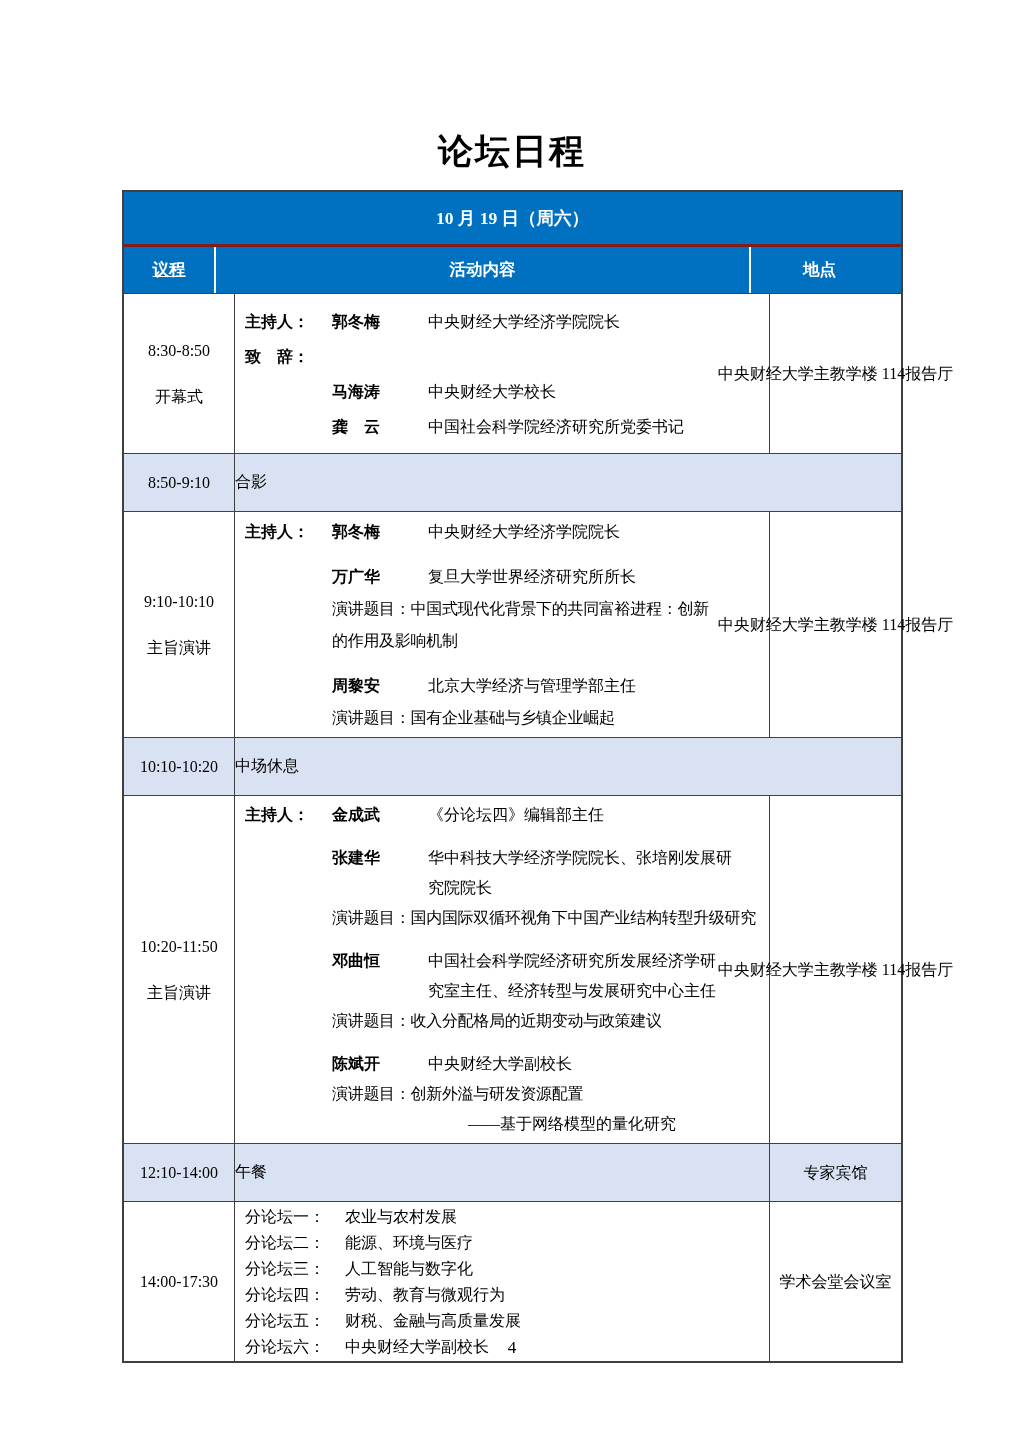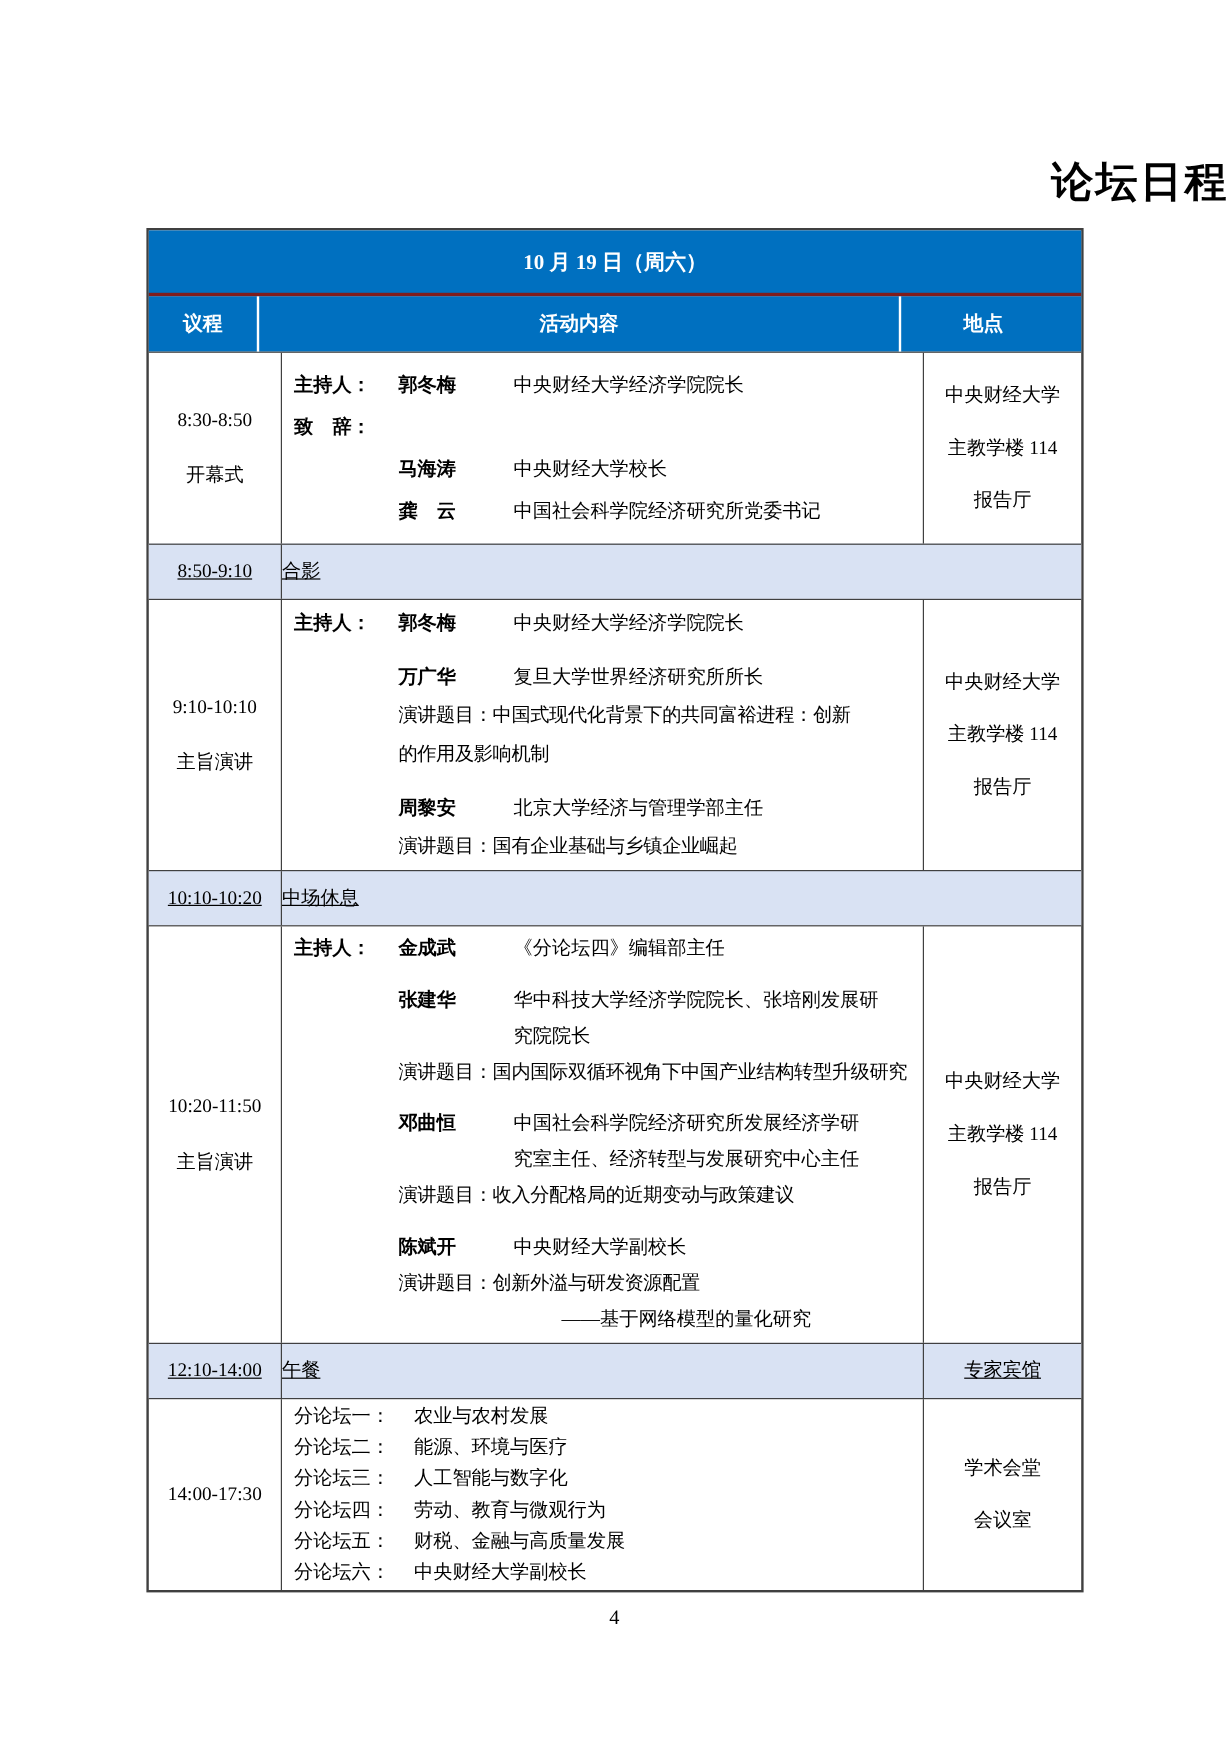--- a/index.html
+++ b/index.html
@@ -4,63 +4,63 @@
 <style>
   * { margin:0; padding:0; box-sizing:border-box; }
   html,body { background:#fff; }
   body {
     width:1024px; height:1448px; position:relative;
     font-family:"Liberation Serif","DejaVu Serif",serif; color:#000;
   }
   .page { position:absolute; inset:0; background:#fff; }
   .title {
     position:absolute; top:128px; left:0; width:100%;
-    text-align:right; font-size:35px; font-weight:bold;
+    text-align:center; font-size:35px; font-weight:bold;
     font-family:"Liberation Sans","DejaVu Sans",sans-serif;
     letter-spacing:2px;
   }
   .tbl {
     position:absolute; left:122px; top:190px; width:781px;
     border:2px solid var(--border,#404040);
   }
   .hdr-date {
     height:55px; background:var(--hdr-blue,#0070C0); color:#fff;
     display:flex; align-items:center; justify-content:center;
     font-size:17.5px; font-weight:bold; border-bottom:3px solid #7f1d1d;
   }
   .hdr-cols {
     height:46px; background:var(--hdr-blue,#0070C0); color:#fff;
     display:flex; font-size:16.5px; font-weight:bold;
   }
   .hc { display:flex; align-items:center; justify-content:center; }
-  .hc-agenda { width:90px; }
+  .hc-agenda { width:90px;text-decoration:underline; }
   .hc-content { width:535px; border-left:2px solid #fff;text-align:center; }
   .hc-loc { width:139px; border-left:2px solid #fff; }
 
   .row { display:flex; border-top:1px solid var(--border,#404040); }
   .c-time {
     width:110px; display:flex; flex-direction:column;
     align-items:center; justify-content:center; text-align:center; font-size:16px;
   }
   .c-time .line { line-height:30px; margin:8px 0; }
   .brk .c-time .line { margin:0; }
   .c-content {
     width:535px; border-left:1px solid var(--border,#404040);
     display:flex; flex-direction:column; justify-content:center;
     padding:4px 6px 4px 10px; font-size:16px;
   }
   .c-loc {
     width:132px; border-left:1px solid var(--border,#404040);
-    display:flex; flex-direction:column; align-items:center; justify-content:center;
+    display:flex; flex-direction:row; align-items:center; justify-content:center;
     text-align:center; font-size:16px;
   }
   .c-loc .line { line-height:28px; margin:8px 0; white-space:nowrap; }
   .c-loc.empty { border-left:none; }
 
-  .brk { background:var(--band-blue,#D9E2F3); height:46px;text-decoration:underline; }
+  .brk { background:var(--band-blue,#D9E2F3); height:58px; }
   .c-mid {
     width:535px; border-left:1px solid var(--border,#404040);
     display:flex; align-items:center; font-size:16px;
   }
   .brk .c-loc .line { margin:0; }
 
   
   .r0 { height:160px; } .r0 .c-content { line-height:35px; }
   .r2 { height:226px; } .r2 .c-content { line-height:32px; }
   .r4 { height:348px; } .r4 .c-content { line-height:30px; }

